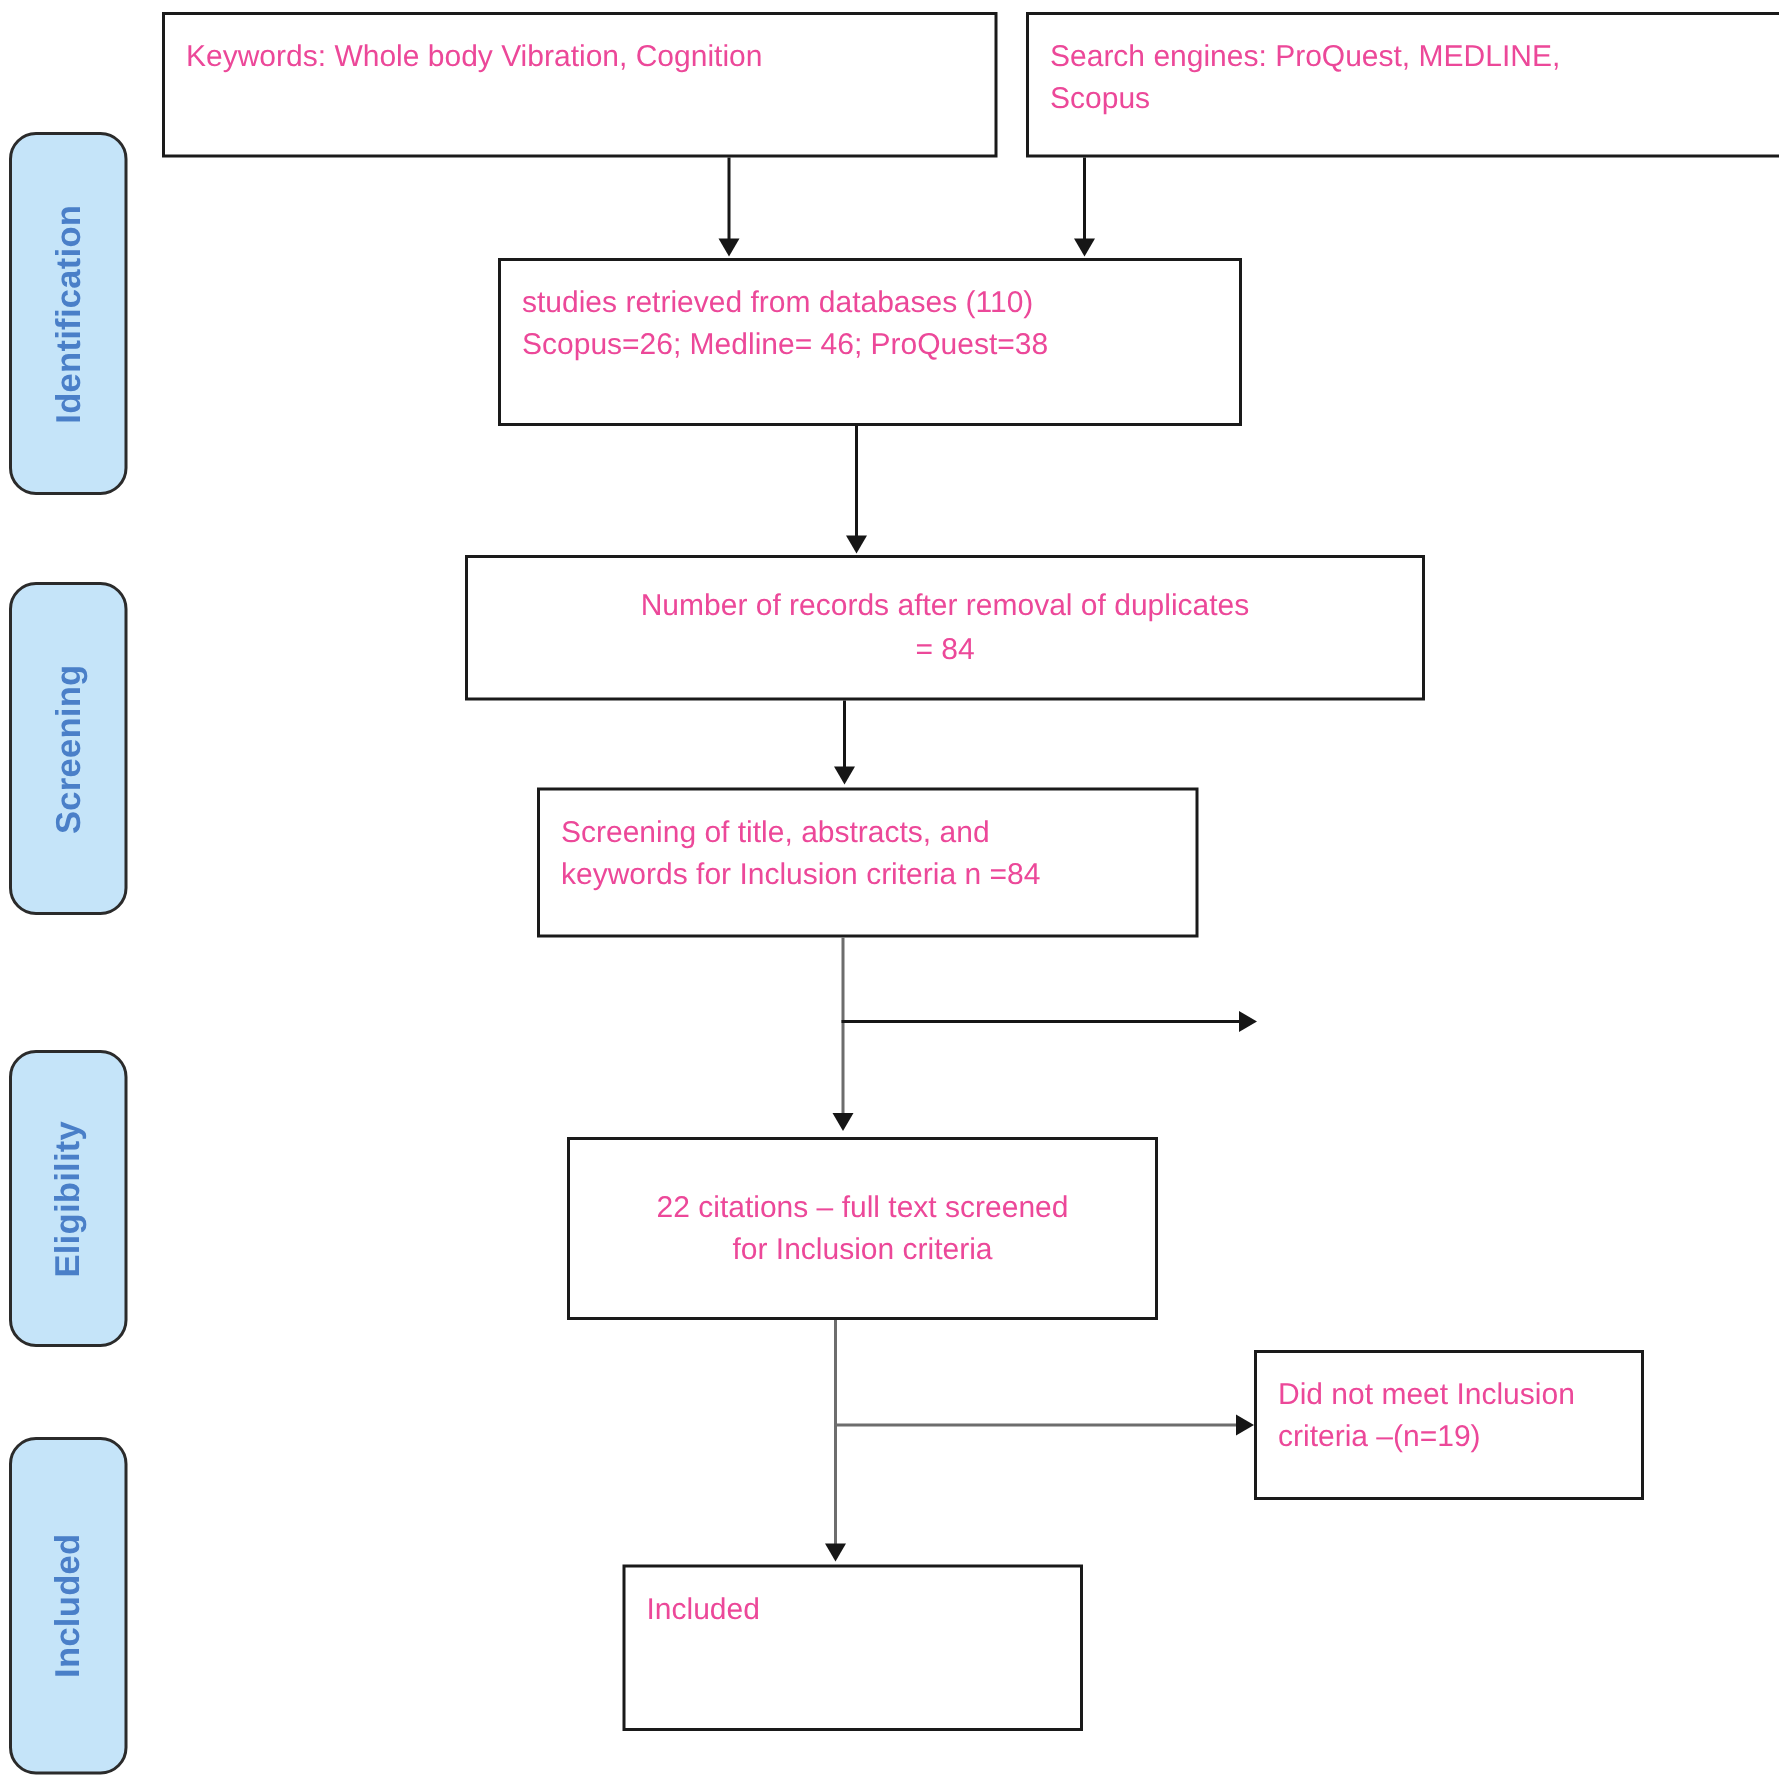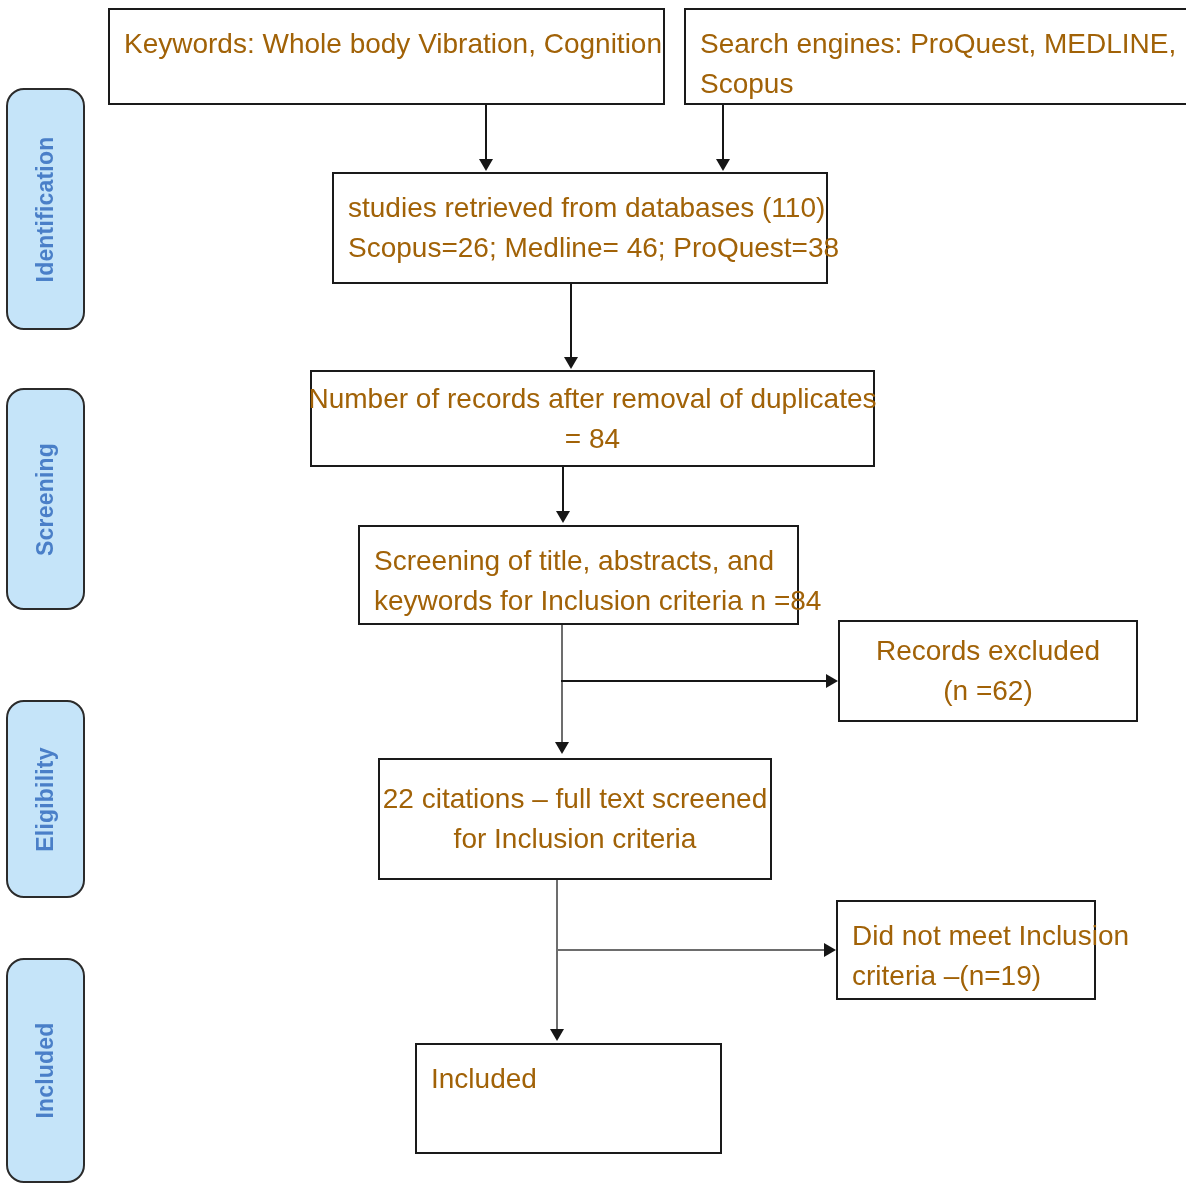--- a/index.html
+++ b/index.html
@@ -45,22 +45,22 @@
     position: absolute;
     box-sizing: border-box;
     background: #ffffff;
     border: 2px solid #1a1a1a;
     display: flex;
     flex-direction: column;
     justify-content: center;
     padding: 0 14px;
   }
   .flow-box .line {
-    color: #a16207;
-    font-size: 28px;
+    color: #ec4899;
+    font-size: 20px;
     line-height: 1.42;
     white-space: nowrap;
   }
   .flow-box.center-text { align-items: center; }
   .flow-box.center-text .line { text-align: center; }
   .flow-box.top-text { justify-content: flex-start; padding-top: 14px; }
 
   
   .vline {
     position: absolute;
@@ -128,43 +128,39 @@
   <div class="arrow-down" style="left:716px; top:159px;"></div>
 
   <div class="flow-box top-text" style="left:332px; top:172px; width:496px; height:112px;">
     <div class="line">studies retrieved from databases (110)</div>
     <div class="line">Scopus=26; Medline= 46; ProQuest=38</div>
   </div>
 
   <div class="vline" style="left:570px; top:284px; height:74px;"></div>
   <div class="arrow-down" style="left:564px; top:357px;"></div>
 
-  <div class="flow-box center-text" style="left:310px; top:370px; width:565px; height:97px;">
+  <div class="flow-box center-text" style="left:310px; top:370px; width:640px; height:97px;">
     <div class="line">Number of records after removal of duplicates</div>
     <div class="line">= 84</div>
   </div>
 
   <div class="vline" style="left:562px; top:467px; height:45px;"></div>
   <div class="arrow-down" style="left:556px; top:511px;"></div>
 
   <div class="flow-box top-text" style="left:358px; top:525px; width:441px; height:100px;">
     <div class="line">Screening of title, abstracts, and</div>
     <div class="line">keywords for Inclusion criteria n =84</div>
   </div>
 
   <div class="vline grey" style="left:561px; top:625px; height:118px;"></div>
   <div class="arrow-down" style="left:555px; top:742px;"></div>
 
   <div class="hline" style="left:561px; top:680px; width:266px;"></div>
   <div class="arrow-right" style="left:826px; top:674px;"></div>
 
-  <div class="flow-box center-text" style="left:838px; top:620px; width:300px; height:102px;">
-    <div class="line">Records excluded</div>
-    <div class="line">(n =62)</div>
-  </div>
 
   <div class="flow-box center-text" style="left:378px; top:758px; width:394px; height:122px;">
     <div class="line">22 citations – full text screened</div>
     <div class="line">for Inclusion criteria</div>
   </div>
 
   <div class="vline grey" style="left:556px; top:880px; height:150px;"></div>
   <div class="arrow-down" style="left:550px; top:1029px;"></div>
 
   <div class="hline grey" style="left:556px; top:949px; width:269px;"></div>

